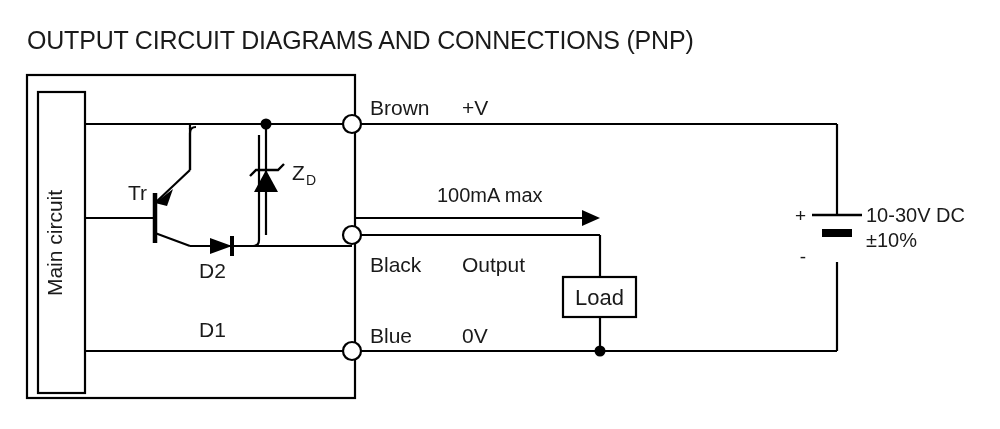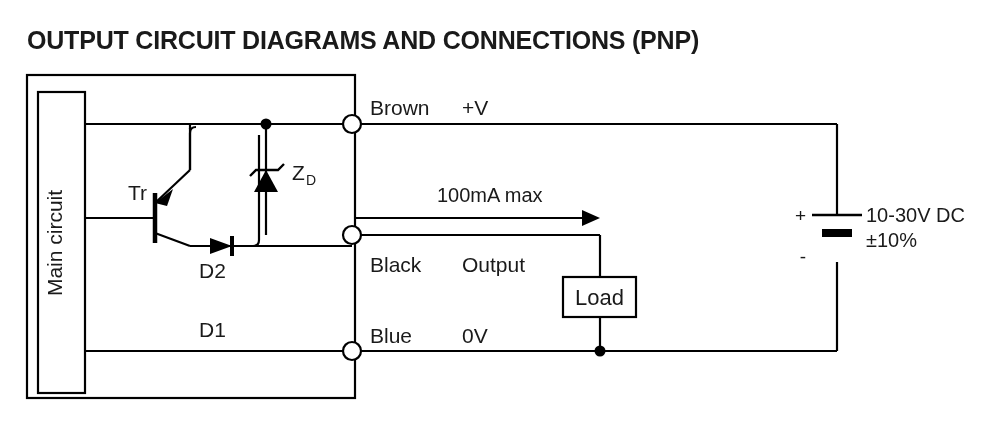--- a/index.html
+++ b/index.html
@@ -17,21 +17,21 @@
     height: 429px;
     background: #ffffff;
     overflow: hidden;
   }
   #diagram-title {
     position: absolute;
     left: 27px;
     top: 26px;
     font-family: "Liberation Sans", sans-serif;
     font-size: 25px;
-    font-weight: 700;
+    font-weight: 400;
     letter-spacing: -0.2px;
     color: #1a1a1a;
     white-space: nowrap;
   }
   #circuit-svg {
     position: absolute;
     left: 0;
     top: 0;
   }
   .lbl {

